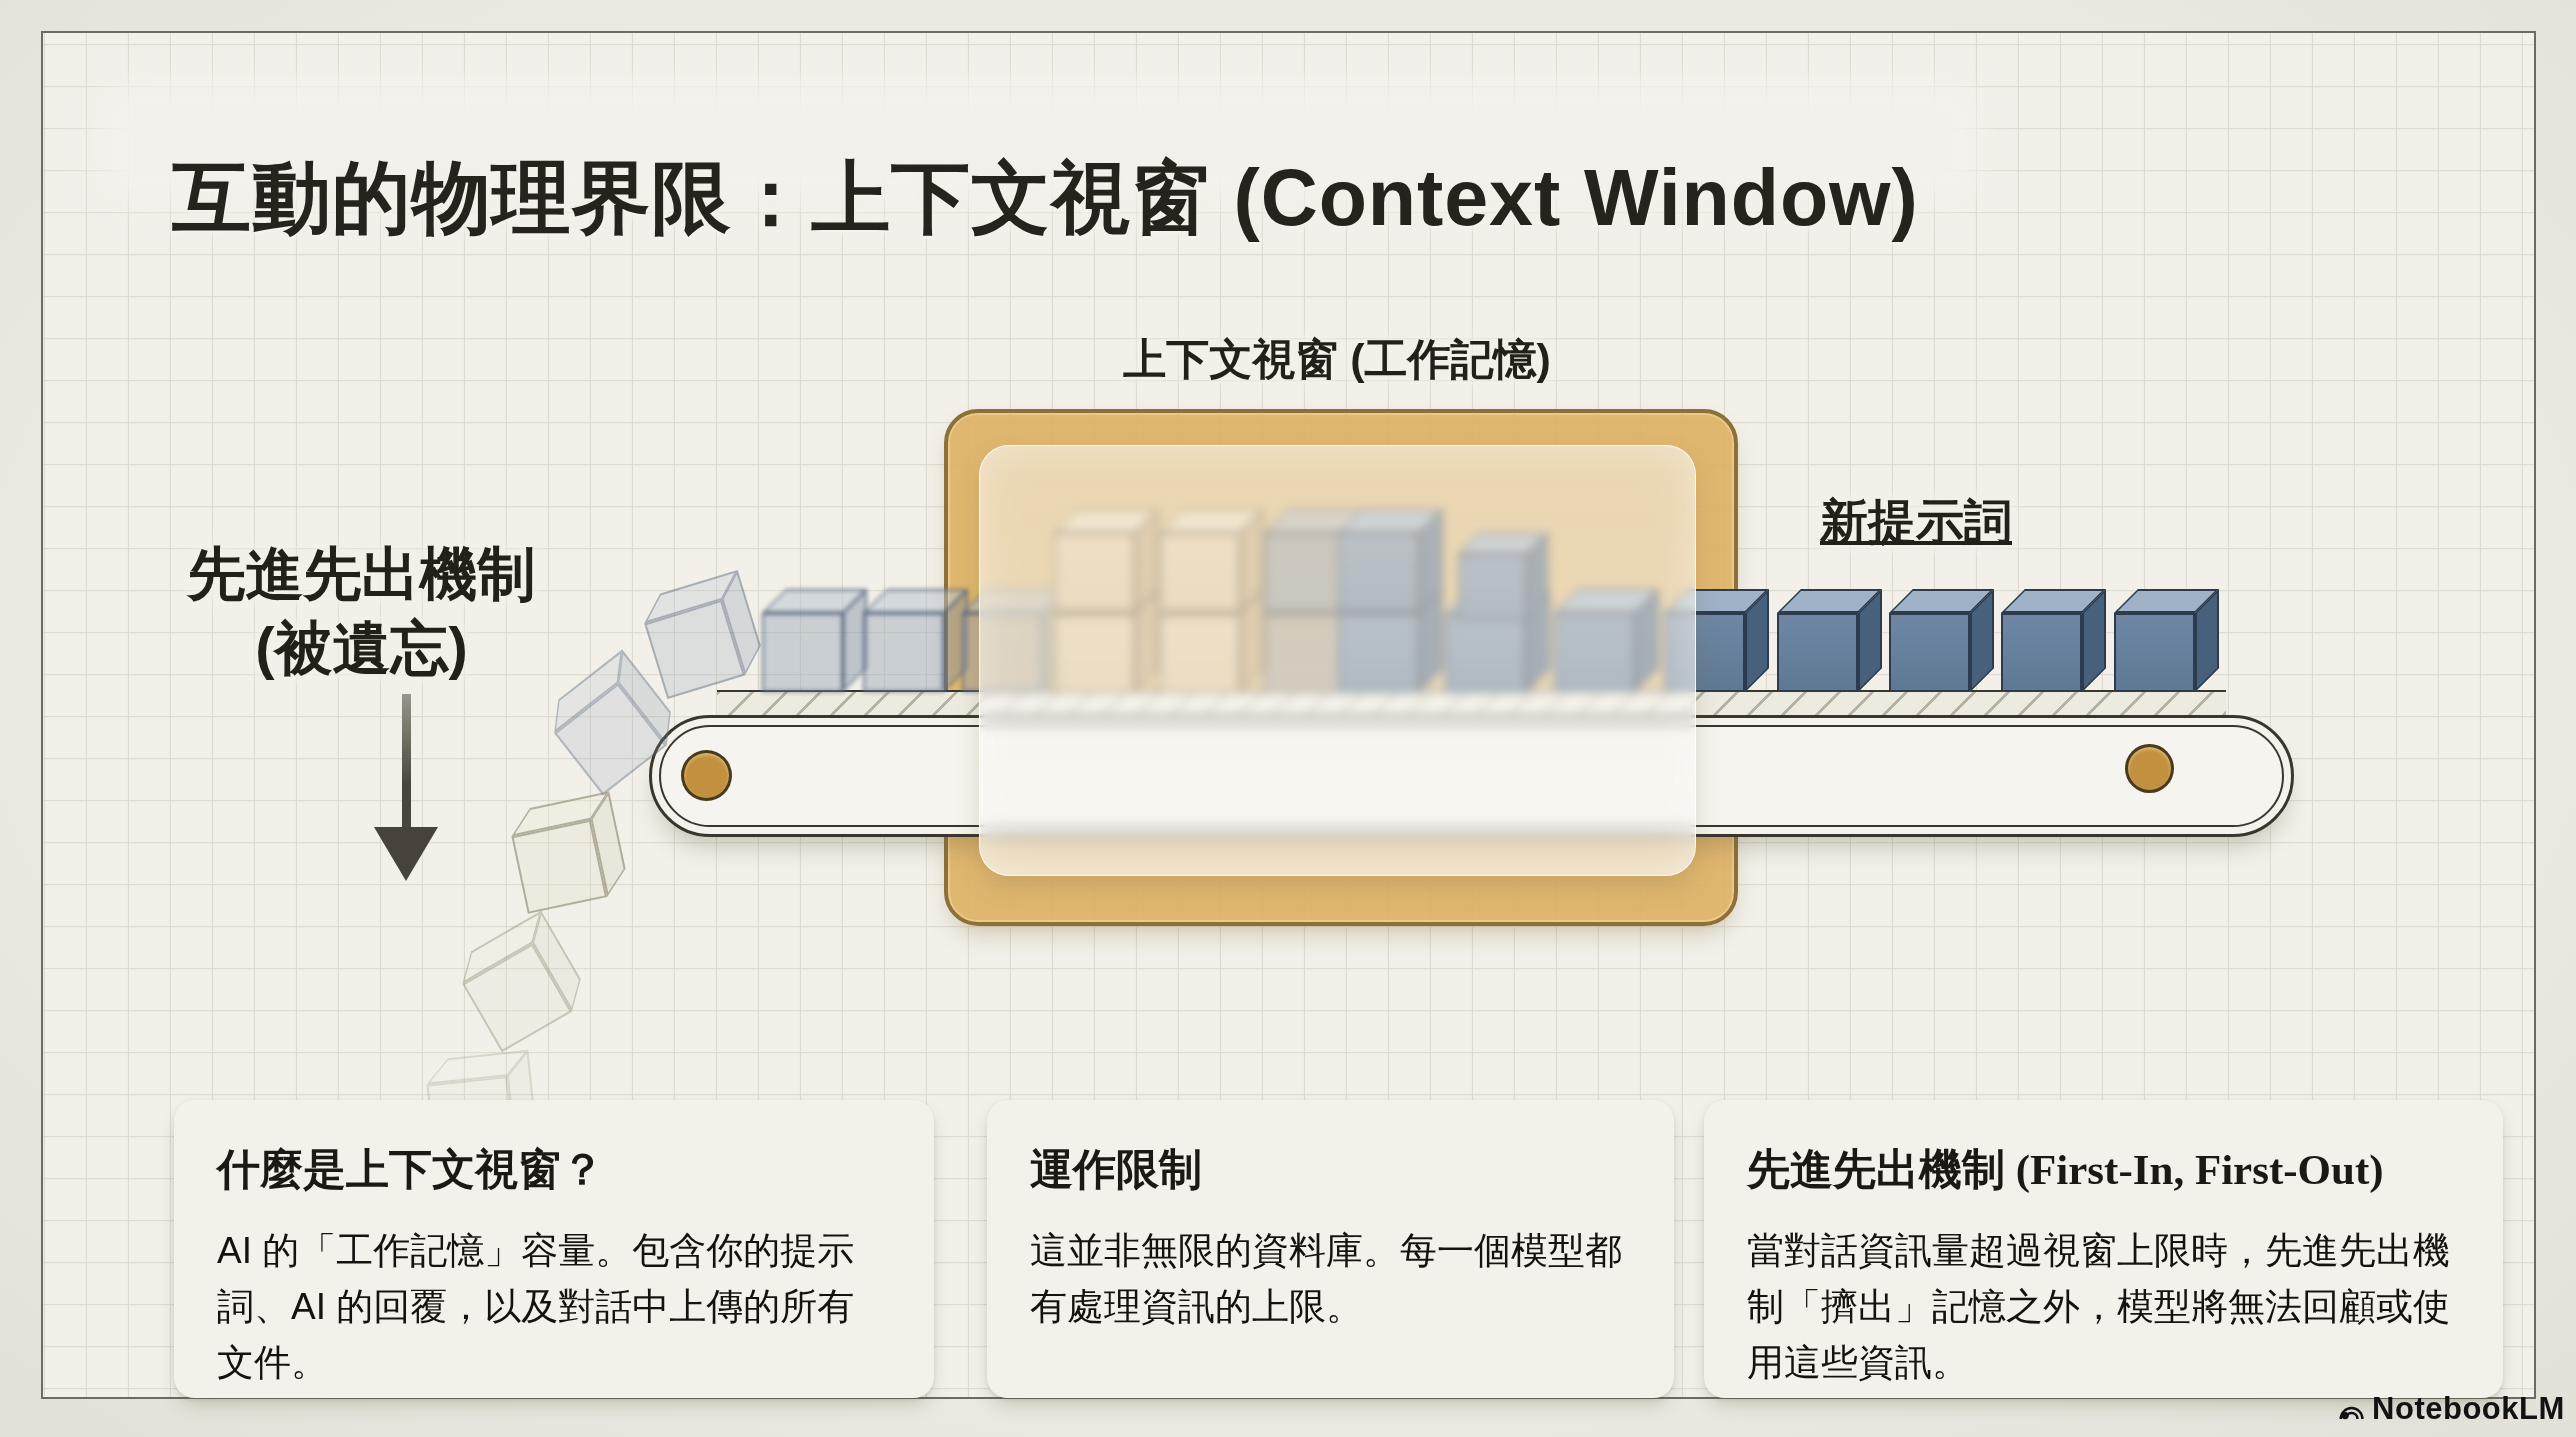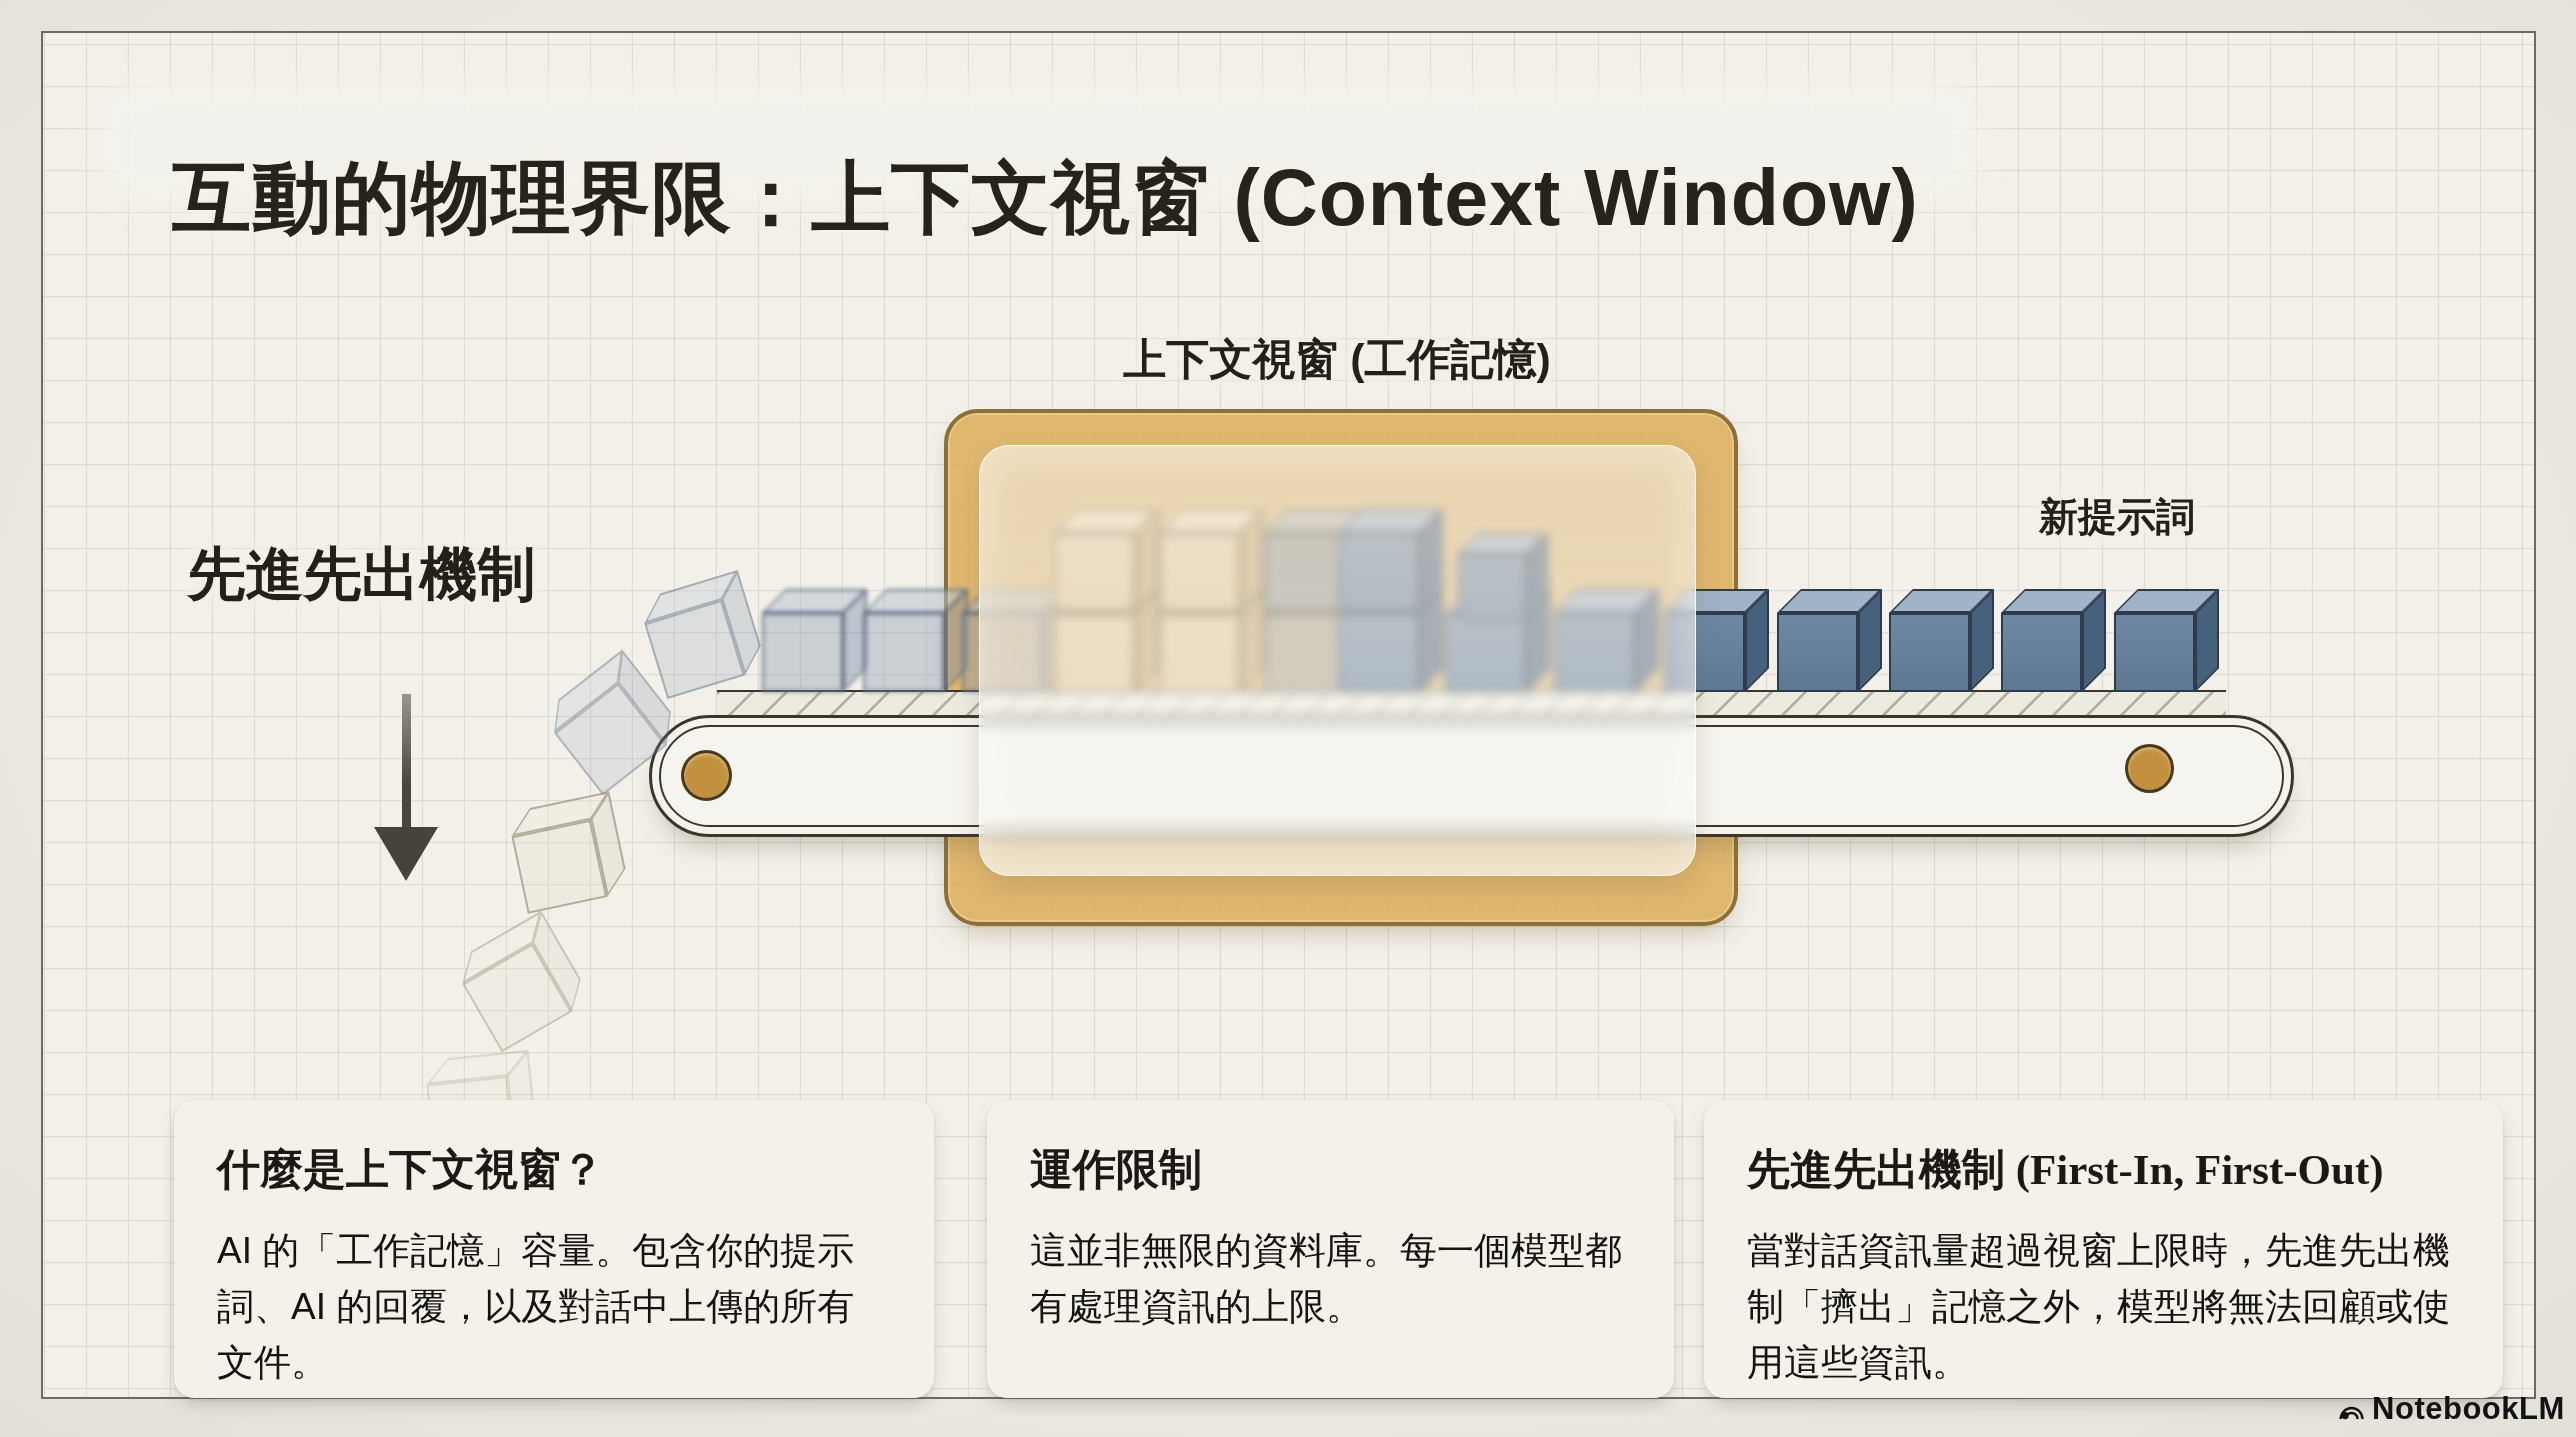--- a/index.html
+++ b/index.html
@@ -61,21 +61,21 @@
   .cube.ghost .c-front{background:rgba(222,216,200,.30);} 
   .cube.ghost .c-top{background:rgba(233,228,214,.38);} 
   .cube.ghost .c-side{background:rgba(205,198,180,.30);}
   .cube.ghost div{border-width:2.3px;}
   .cube.small{--w:69px;--h:67px;--d:20.6px;}
   .stack{position:absolute;width:105px;height:183px;}
   
   .diagram-label{position:absolute;font-weight:700;color:#23201a;text-align:center;
     text-shadow:0 0 11.2px #f2f0e9,0 0 11.2px #f2f0e9,0 0 17px #f2f0e9,0 0 17px #f2f0e9;}
   .label-context{left:901px;top:298px;width:786px;font-size:43px;}
-  .label-newprompt{left:1924px;top:457px;width:300px;font-size:39px;}
+  .label-newprompt{left:1723px;top:457px;width:300px;font-size:48px;text-decoration:underline;}
   .label-fifo{left:103px;top:504px;width:431px;font-size:58px;line-height:1.28;}
   
   .arrow-shaft{position:absolute;left:359px;top:661px;width:9.4px;height:139px;
     background:linear-gradient(180deg,#9a958a,#4b463d 65%);}
   .arrow-head{position:absolute;left:331px;top:794px;width:0;height:0;
     border-left:32px solid transparent;border-right:32px solid transparent;border-top:54px solid #47423a;}
   
   .card{position:absolute;top:1067px;height:298px;box-sizing:border-box;
     background:#f3f1ea;border-radius:20.6px;padding:41px 43px 0 43px;
     box-shadow:0 9.4px 20.6px -5.6px rgba(90,80,55,.28), 0 1.9px 3.7px rgba(90,80,55,.12);}
@@ -239,20 +239,21 @@
           <div class="c-front"></div>
         </div>
       </div>
 
     <div class="glass"></div>
 
     <div class="diagram-label label-context">上下文視窗 (工作記憶)</div>
     <div class="diagram-label label-newprompt">新提示詞</div>
     <div class="diagram-label label-fifo">
       <div>先進先出機制</div>
+      <div>(被遺忘)</div>
     </div>
 
     <div class="arrow-shaft"></div>
     <div class="arrow-head"></div>
 
     <div class="card card-2">
       <h2>運作限制</h2>
       <p>這並非無限的資料庫。每一個模型都有處理資訊的上限。</p>
     </div>
     <div class="card card-1">

